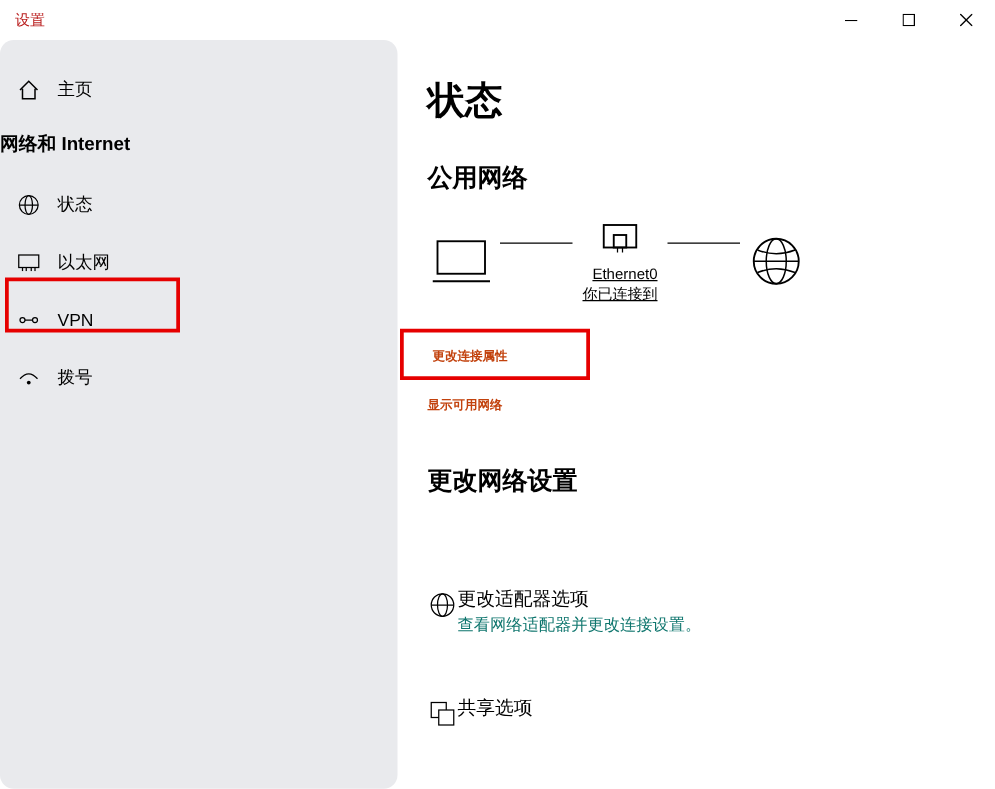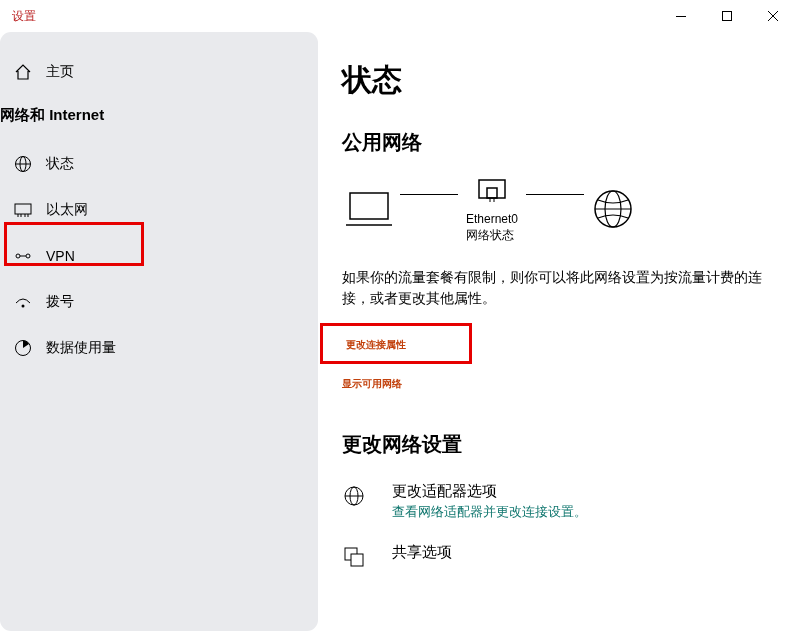--- a/index.html
+++ b/index.html
@@ -136,23 +136,24 @@
     position: relative;
     top: -14px;
   }
   .diag-center {
     display: flex;
     flex-direction: column;
     align-items: center;
   }
   .diag-label {
     font-size: 12px;
-    text-align: left;
+    text-align: right;
     line-height: 1.3;
     margin-top: 4px;
+    text-decoration: underline;
   }
   .main h3 {
     font-size: 18px;
     font-weight: 600;
     margin-bottom: 10px;
   }
   .desc {
     font-size: 14px;
     line-height: 1.5;
     margin-bottom: 18px;
@@ -160,22 +161,23 @@
   .link {
     color: #c2410c;
     font-size: 10px;
     display: inline-block;
     margin-bottom: 18px;
     font-weight: bold;
   }
   .section-gap { height: 22px; }
   .opt-row {
     display: flex;
-    gap: 26px;
+    gap: 0;
     margin-bottom: 22px;
+    margin-top: 48px;
   }
   .opt-icon {
     width: 24px;
     height: 24px;
     display: flex;
     align-items: center;
     justify-content: center;
     margin-top: 2px;
   }
   .opt-text .opt-title {
@@ -267,29 +269,20 @@
     <div class="nav-item">
       <span class="icon-slot">
         <svg width="18" height="14" viewBox="0 0 18 14">
             <path d="M2 8 Q9 0 16 8" fill="none" stroke="#000"></path>
             <circle cx="9" cy="11" r="1.5" fill="#000"></circle>
           </svg>
       </span>
       <span>拨号</span>
     </div>
 
-    <div class="nav-item">
-      <span class="icon-slot">
-        <svg width="18" height="18" viewBox="0 0 18 18">
-            <circle cx="9" cy="9" r="7.5" fill="none" stroke="#000"></circle>
-            <path d="M9 9 L9 1.5 A7.5 7.5 0 0 1 15 5 Z" fill="#000"></path>
-          </svg>
-      </span>
-      <span>数据使用量</span>
-    </div>
 
 
     <div class="highlight-box-1" style="left:4px; top:190px; width:140px; height:44px;"></div>
   </div>
 
   <div class="main">
     <h1>状态</h1>
 
     <h2>公用网络</h2>
 
@@ -305,36 +298,35 @@
         <div>
           <svg width="34" height="34" viewBox="0 0 34 34">
               <rect x="4" y="6" width="26" height="18" fill="none" stroke="#000" stroke-width="1.5"></rect>
               <rect x="12" y="14" width="10" height="10" fill="none" stroke="#000" stroke-width="1.5"></rect>
               <line x1="15" y1="24" x2="15" y2="28" stroke="#000"></line>
               <line x1="19" y1="24" x2="19" y2="28" stroke="#000"></line>
             </svg>
         </div>
         <div class="diag-label">
           <div>Ethernet0</div>
-          <div>网络状态</div>
+          <div>你已连接到</div>
         </div>
       </div>
       <div class="diag-line"></div>
       <div>
         <svg width="42" height="42" viewBox="0 0 42 42">
             <circle cx="21" cy="21" r="18" fill="none" stroke="#000" stroke-width="1.5"></circle>
             <ellipse cx="21" cy="21" rx="8" ry="18" fill="none" stroke="#000" stroke-width="1.2"></ellipse>
             <line x1="3" y1="21" x2="39" y2="21" stroke="#000" stroke-width="1.2"></line>
             <path d="M6 12 Q21 18 36 12" fill="none" stroke="#000" stroke-width="1.2"></path>
             <path d="M6 30 Q21 24 36 30" fill="none" stroke="#000" stroke-width="1.2"></path>
           </svg>
       </div>
     </div>
 
-    <p class="desc">如果你的流量套餐有限制，则你可以将此网络设置为按流量计费的连接，或者更改其他属性。</p>
 
     <div style="position:relative; display:inline-block; padding:8px 56px 8px 4px;">
       <a class="link" style="margin-bottom:0">更改连接属性</a>
       <div class="highlight-box-1" style="left:-22px; top:-4px; right:-10px; bottom:-4px;"></div>
     </div>
     <div style="height:14px"></div>
 
     <a class="link">显示可用网络</a>
 
     <div class="section-gap"></div>

